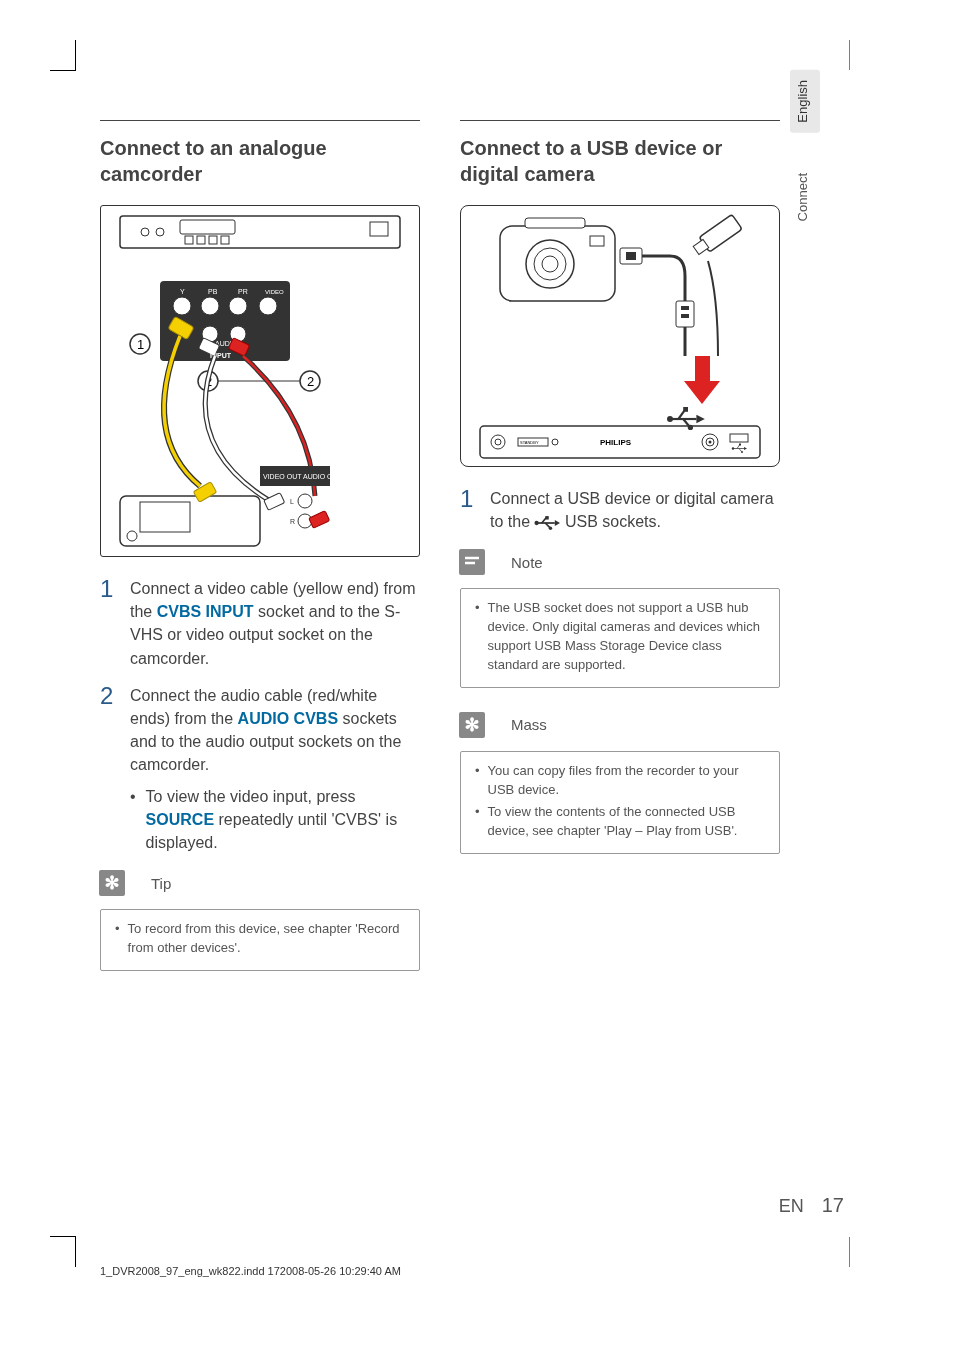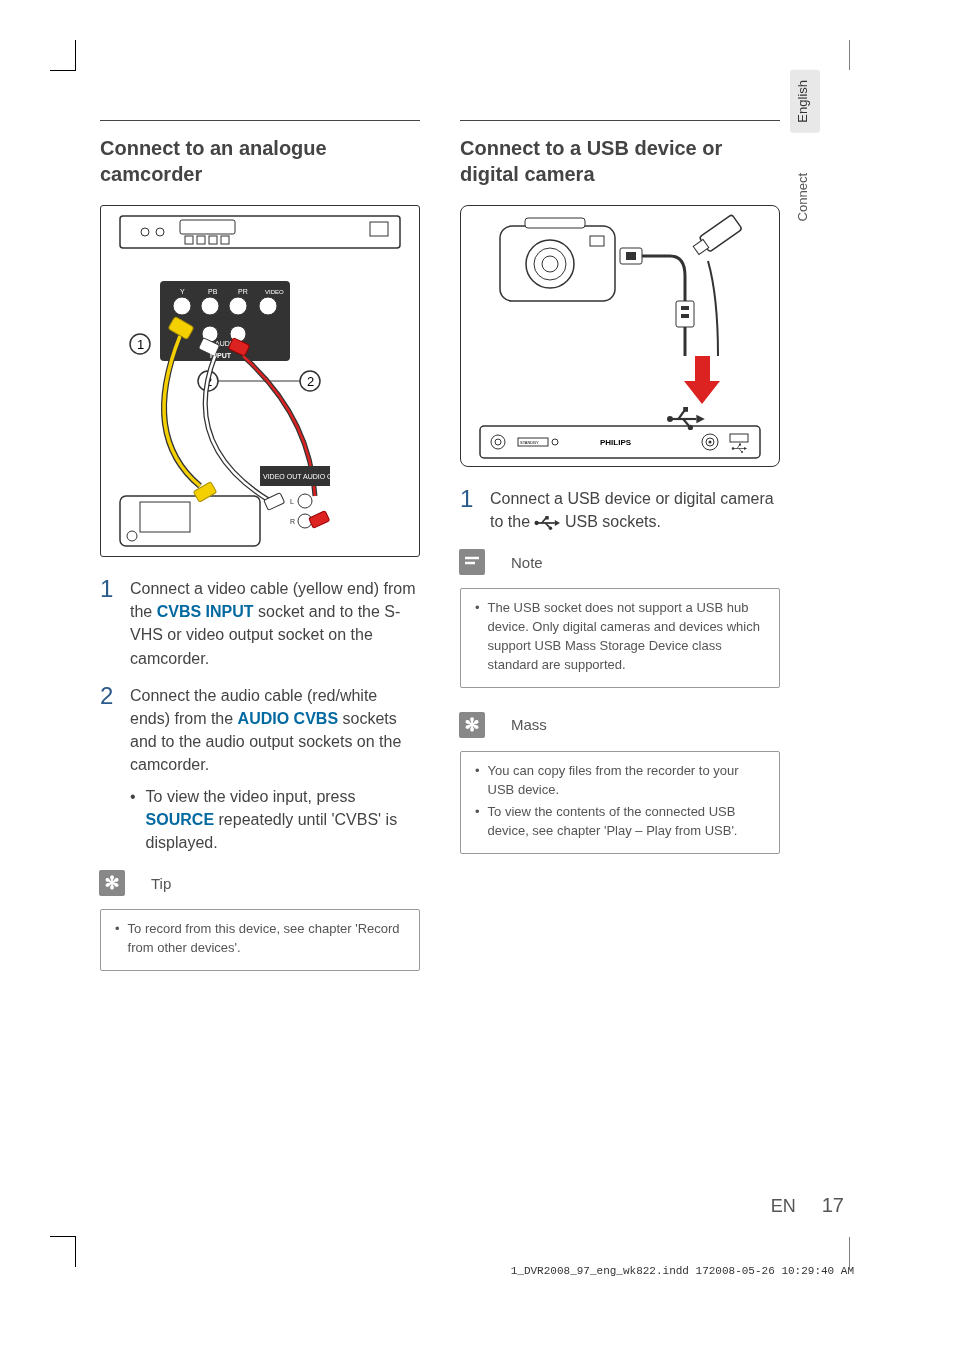--- a/index.html
+++ b/index.html
@@ -185,30 +185,30 @@
   .footer {
     position: absolute;
     bottom: 130px;
     right: 110px;
     font-size: 18px;
     color: #555;
     display: flex;
     gap: 18px;
     align-items: flex-end;
   }
-  .footer .pg { font-size: 20px; margin-left: 8px; }
+  .footer .pg { font-size: 20px; }
   .print-info {
     position: absolute;
     bottom: 70px;
     left: 100px;
     right: 100px;
     display: flex;
-    justify-content: flex-end;
+    justify-content: flex-start;
     font-size: 11px;
-    font-family: Liberation Mono, monospace;
+    font-family: Liberation Sans, sans-serif;
     color: #333;
   }
   .usb-icon-inline {
     display: inline-block;
     vertical-align: middle;
   }
   svg { display: block; }
 </style>
 </head>
 <body>

